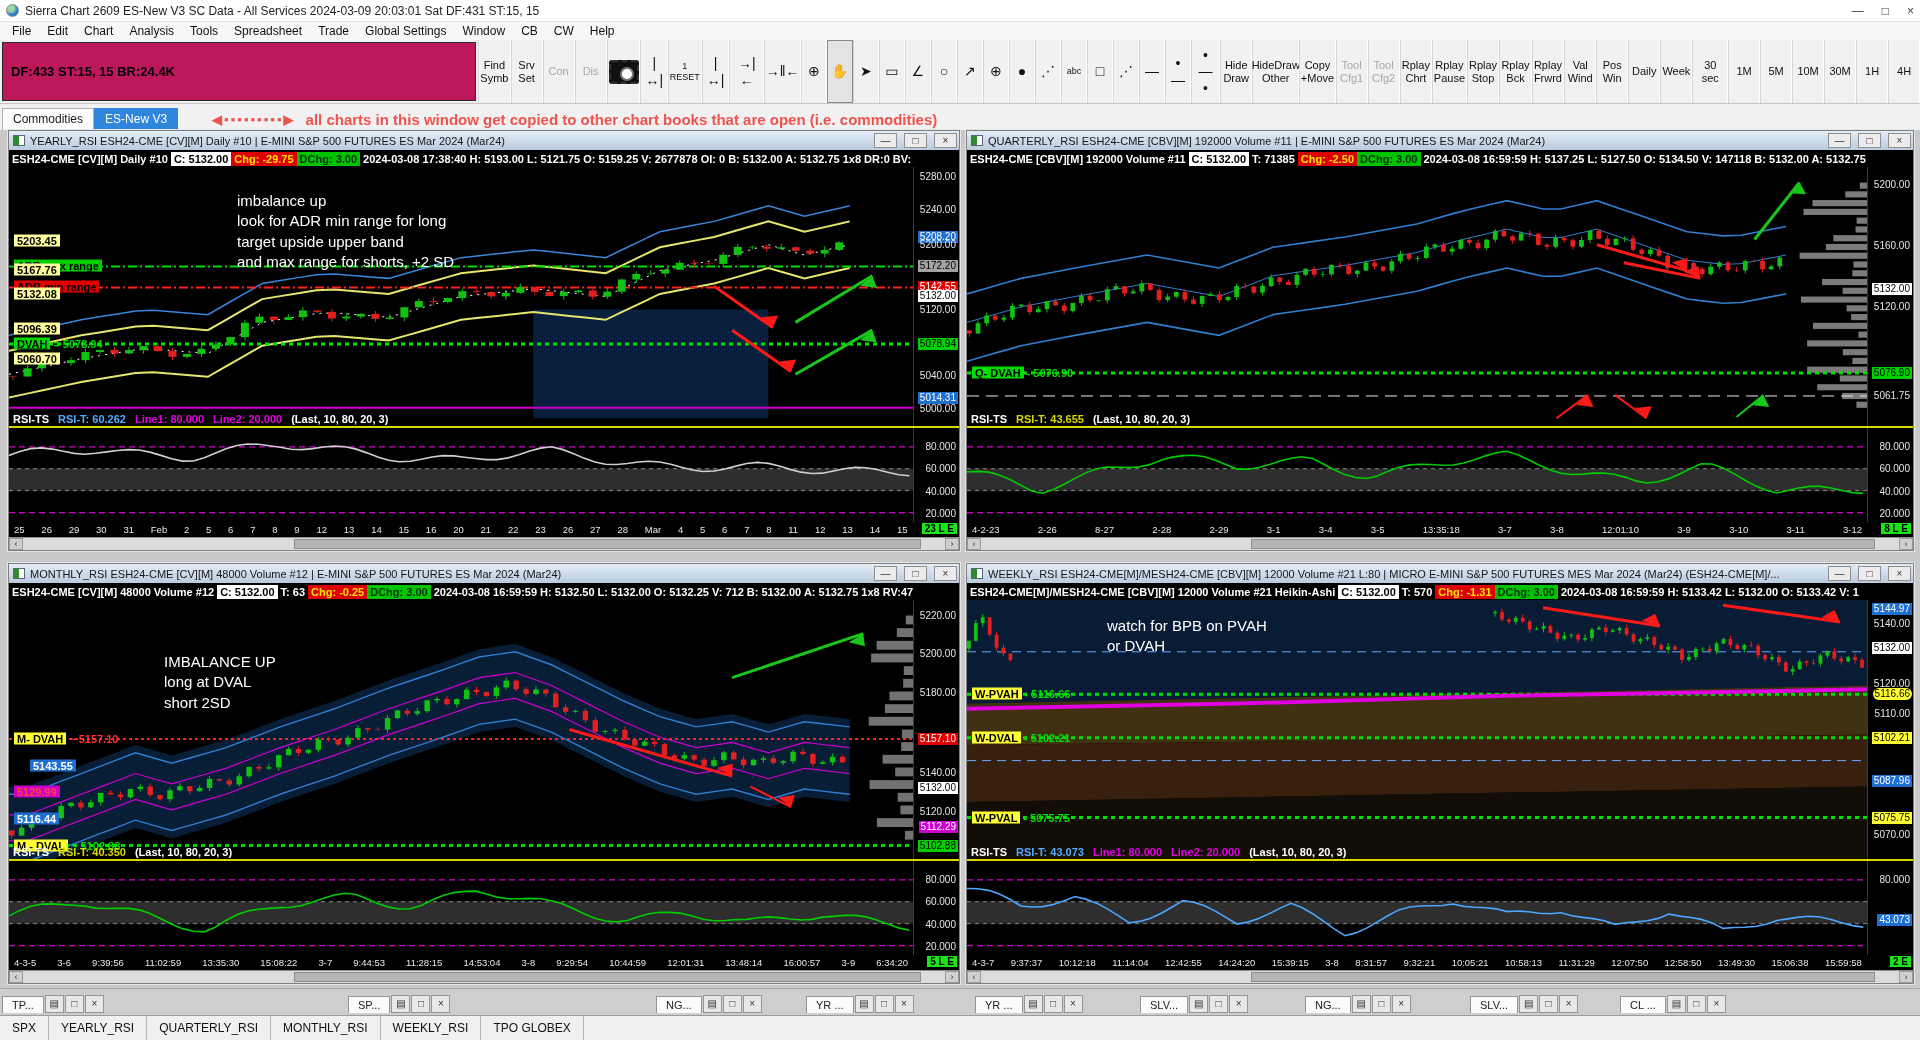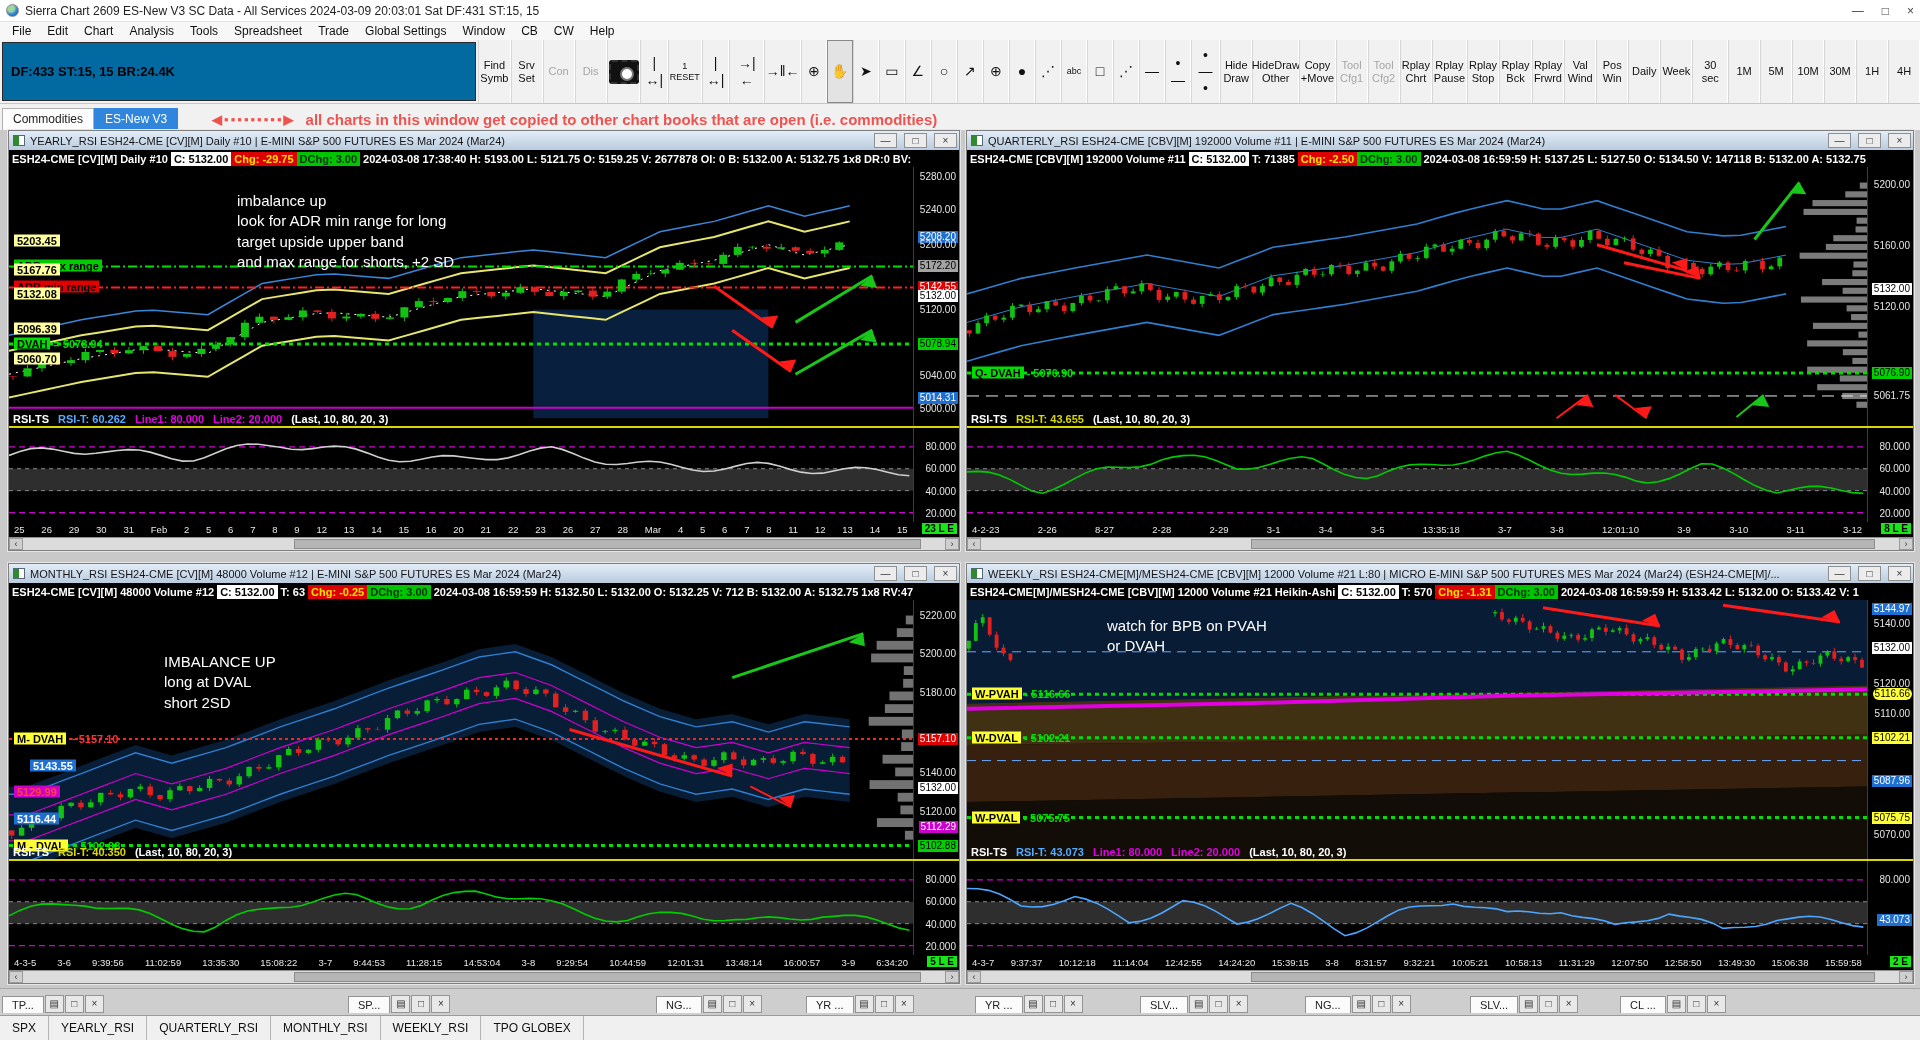--- a/index.html
+++ b/index.html
@@ -8,21 +8,21 @@
   
   #titlebar{height:22px;background:#ffffff;display:flex;align-items:center;gap:6px;
     padding:0 6px;font-size:12px;color:#222;border-bottom:1px solid #e2e2e2}
   .applogo{width:13px;height:13px;border-radius:50%;
     background:radial-gradient(circle at 35% 30%,#9fd89f 0 30%,#2d7fd8 60%,#1b5fae);border:1px solid #888}
   .mainbtns{margin-left:auto;display:flex;gap:18px;color:#444;font-size:12px}
   .mainbtns span{cursor:default}
   #menubar{height:18px;background:#f7f7f7;display:flex;align-items:center;font-size:12px;color:#111;padding-left:4px}
   .menu{padding:1px 8px}
   #toolbar{height:64px;background:#f1f1f1;display:flex;align-items:stretch;border-bottom:1px solid #c6c6c6}
-  #acctbox{width:648px;margin:2px;background:#0369a1;border:1px solid #2a2a2a;
+  #acctbox{width:648px;margin:2px;background:#be185d;border:1px solid #2a2a2a;
     display:flex;align-items:center;padding-left:8px;font-size:13px;font-weight:bold;color:#000}
   .tbtn{border-left:1px solid #d6d6d6;border-right:1px solid #fff;display:flex;flex-direction:column;
     align-items:center;justify-content:center;font-size:11px;line-height:1.15;color:#111;
     padding:0 5px;min-width:32px;text-align:center;white-space:pre-line}
   .tbtn.ic{font-size:14px;min-width:26px}
   .tbtn.pressed{background:#e3e3e3;border:1px solid #8a8a8a}
   .tbtn.dis{color:#a6a6a6}
   .cam{width:30px;height:24px;border:2px dashed #333;border-radius:3px;position:relative;background:#111}
   .cam:after{content:"";position:absolute;left:9px;top:5px;width:10px;height:10px;border-radius:50%;background:#fff;border:2px solid #777}
   #tabrow{height:26px;background:#f1f1f1;display:flex;align-items:flex-end;padding-left:2px}

